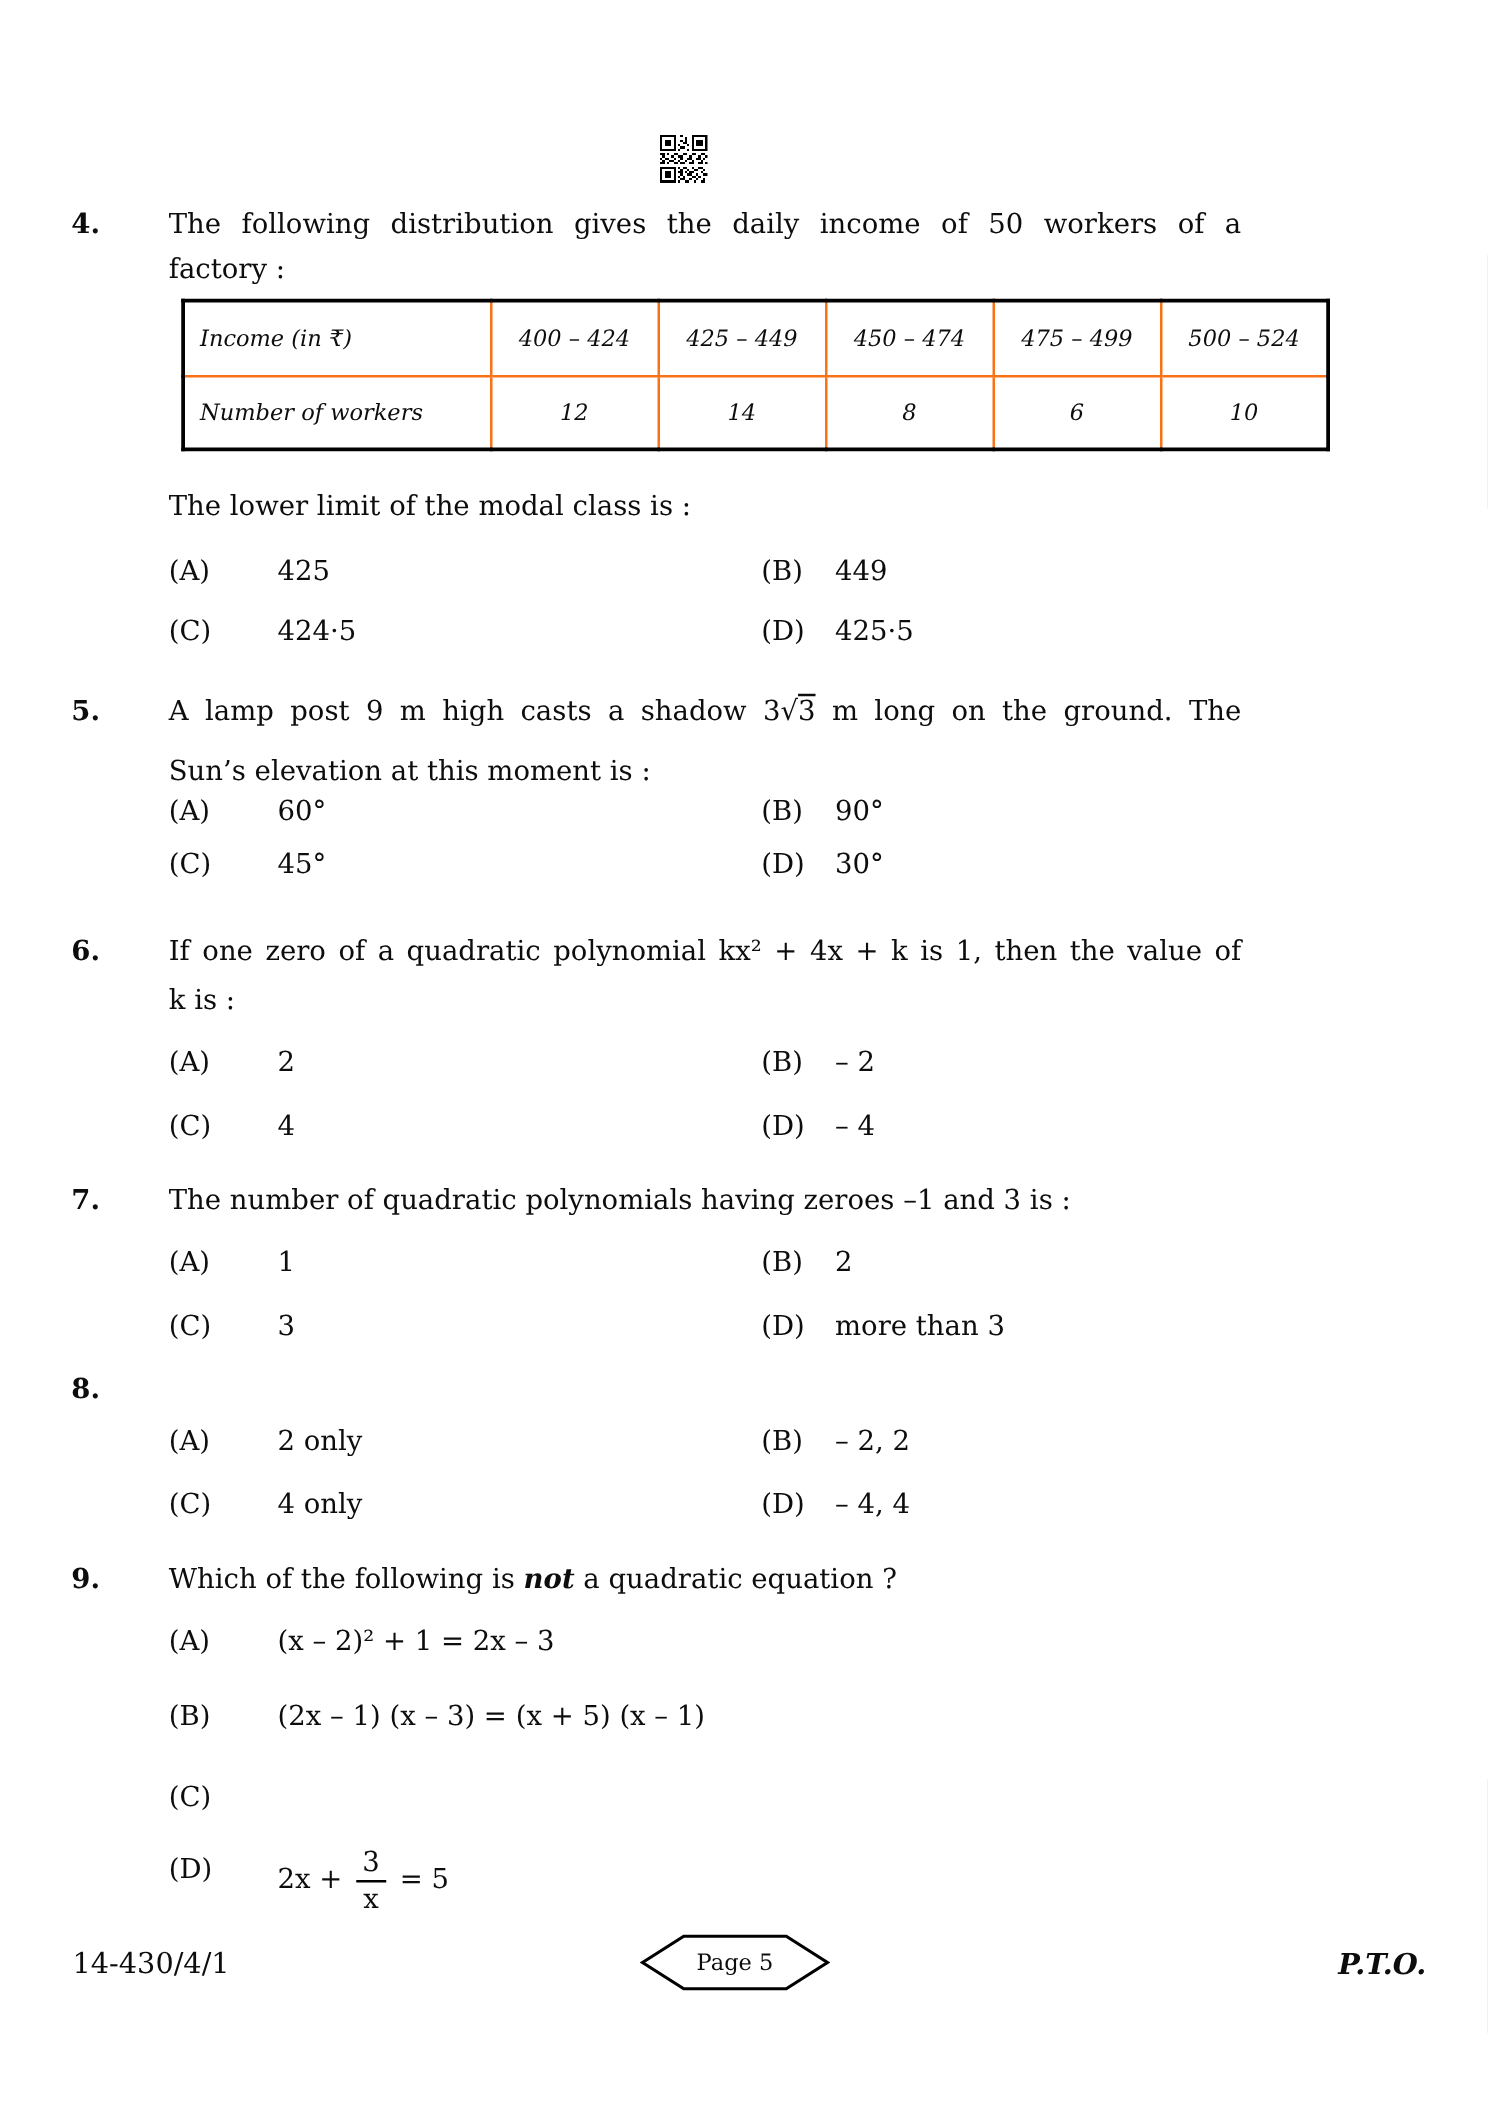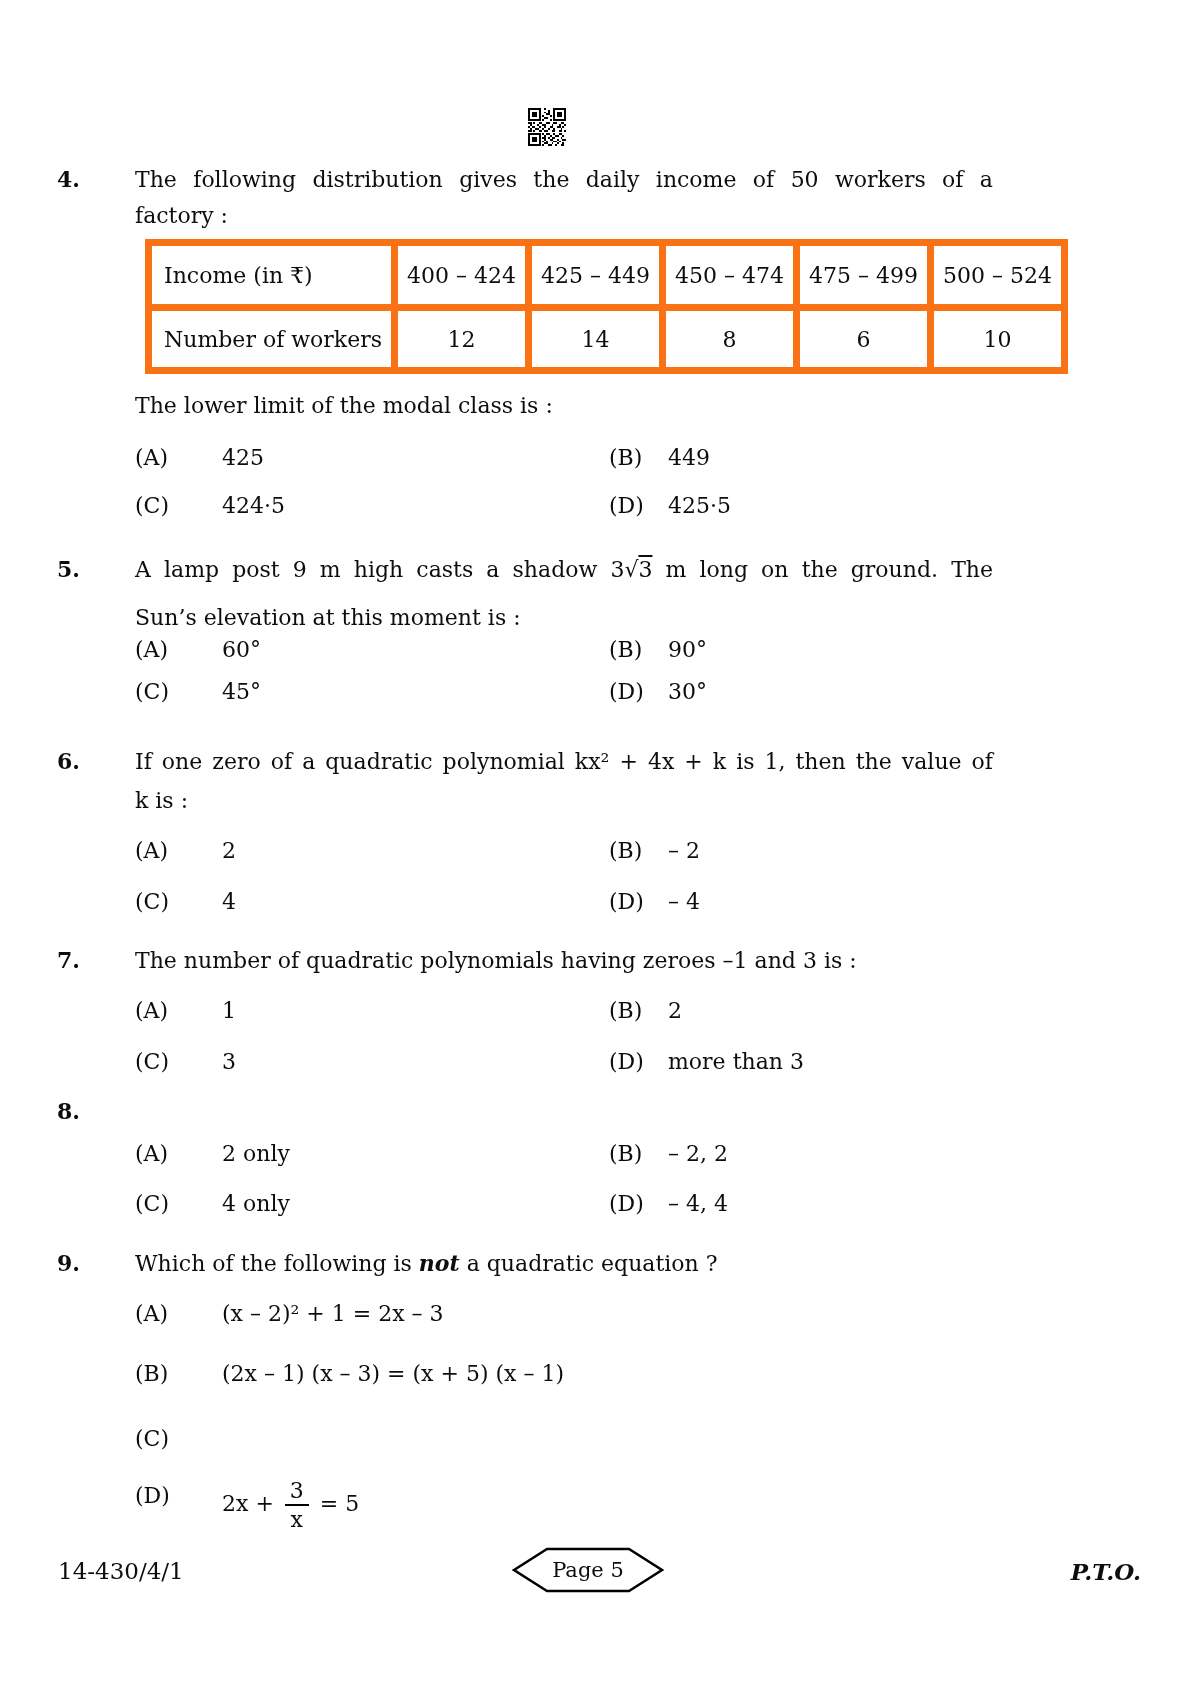--- a/index.html
+++ b/index.html
@@ -17,21 +17,21 @@
   .ov1 { position:absolute; left:222px; }
   .ol2 { position:absolute; left:609px; }
   .ov2 { position:absolute; left:668px; }
 
   
   .inc-table {
     position:absolute; left:145px; top:239px;
     border-collapse:collapse; table-layout:fixed;
     border:3px solid #000;
   }
-  .inc-table td { border:7px solid #f97316; padding:0; font-size:22px; overflow:hidden; }
+  .inc-table td { border:2px solid #f97316; padding:0; font-size:18px; overflow:hidden;font-style:italic; }
   .inc-table .rowhead { text-align:left; padding-left:12px; }
   .inc-table .num { text-align:center; }
   .inc-table tr.r1 td { height:58px; }
   .inc-table tr.r2 td { height:56px; }
 
   
   .radicand { text-decoration:overline; }
   .frac { display:inline-flex; flex-direction:column; align-items:center;
           vertical-align:middle; line-height:25px; margin:0 4px; }
   .frac .fnum { border-bottom:2px solid #000; padding:0 5px 1px; }
@@ -41,21 +41,21 @@
   
   .qr { position:absolute; left:528px; top:106px; width:38px; height:42px; }
   .qr svg { width:100%; height:100%; }
 
   
   .footer-code { position:absolute; left:58px; top:1558px; font-size:23px; }
   .pto { position:absolute; right:49px; top:1558px; font-size:23px; font-style:italic; font-weight:bold; }
   .pagebox { position:absolute; left:512px; top:1547px; width:152px; height:46px; }
   .pagebox svg { position:absolute; left:0; top:0; }
   .pagebox .lbl { position:absolute; left:0; top:0; width:152px; height:46px;
-                  display:flex; align-items:center; justify-content:center; font-size:21px; }
+                  display:flex; align-items:center; justify-content:center; font-size:18px; }
 </style>
 </head>
 <body>
 
 <div class="page">
 
   <div class="qr">
     <svg viewBox="0 0 21 21" shape-rendering="crispEdges" xmlns="http://www.w3.org/2000/svg">
       <rect x="0" y="0" width="21" height="21" fill="#fff"></rect>
       <g fill="#000">

